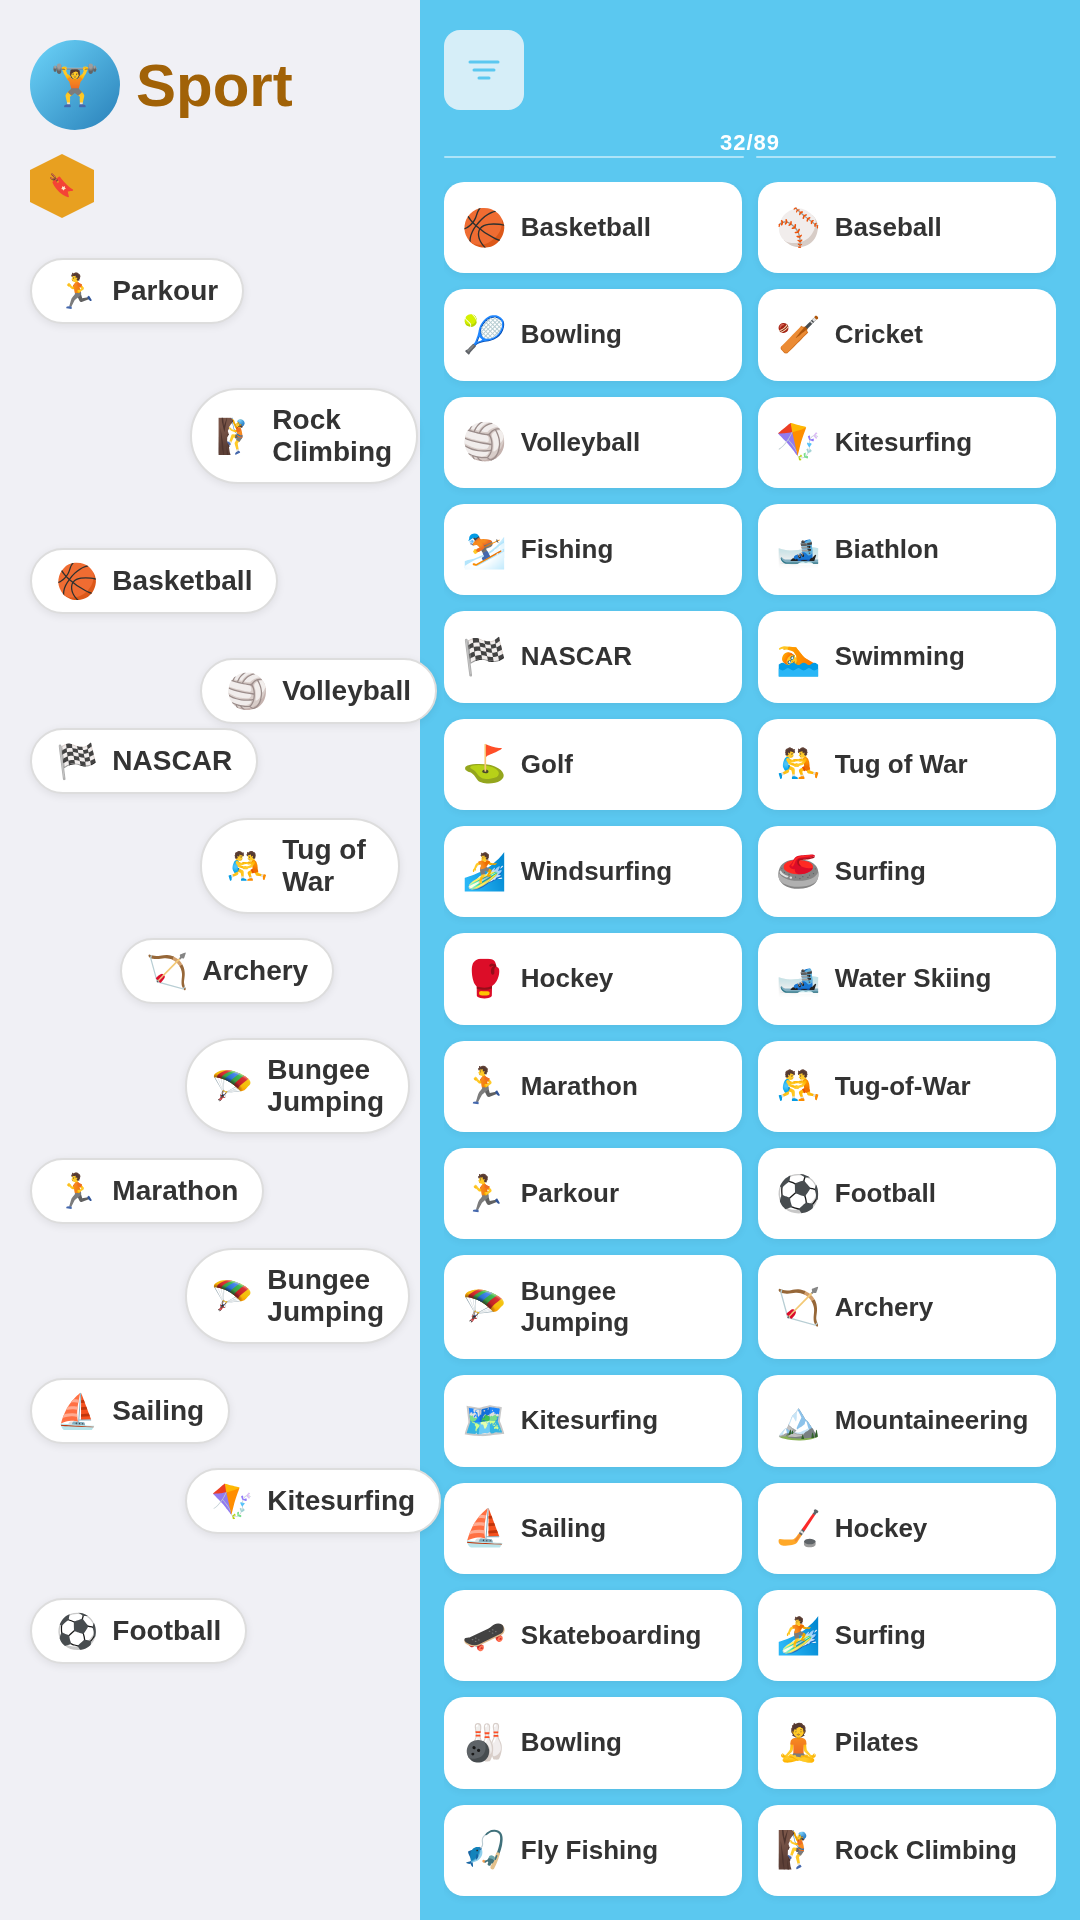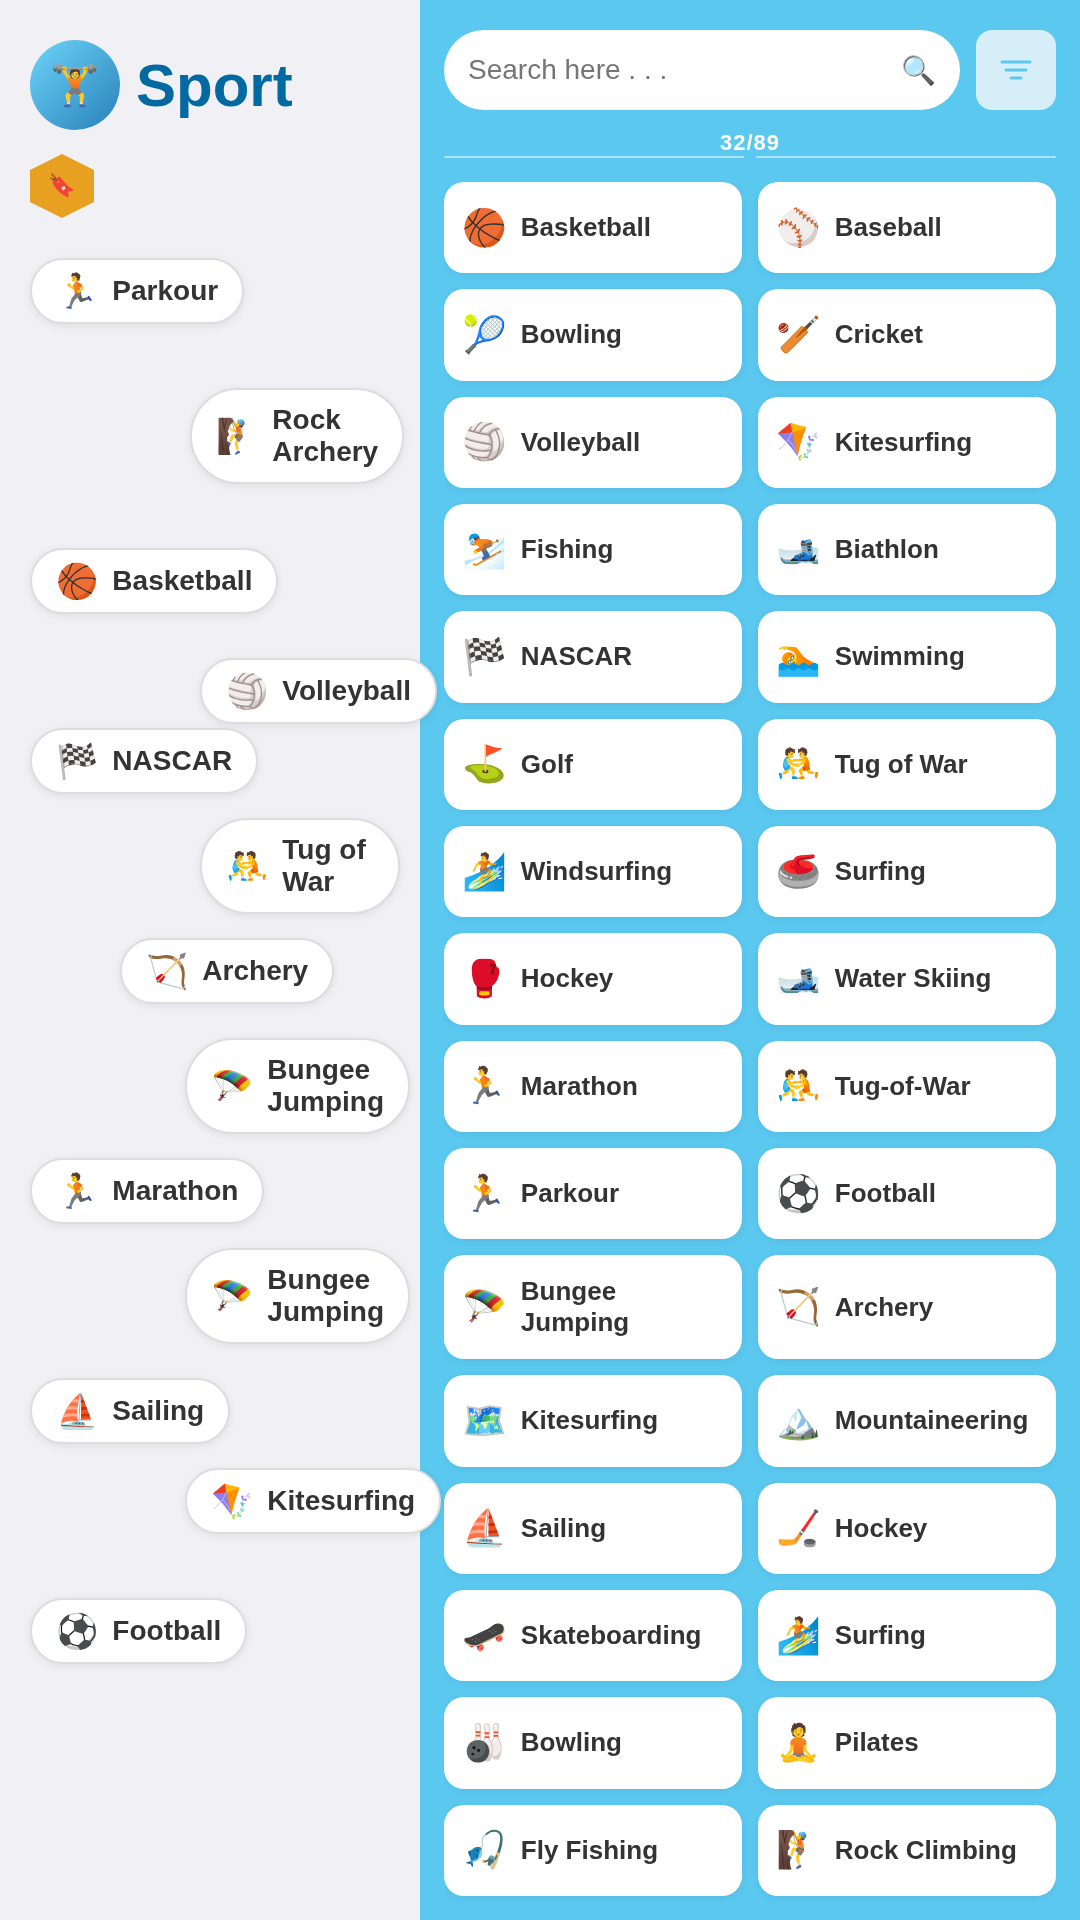--- a/index.html
+++ b/index.html
@@ -36,21 +36,21 @@
       display: flex;
       align-items: center;
       justify-content: center;
       font-size: 40px;
       flex-shrink: 0;
     }
 
     .sport-title {
       font-size: 60px;
       font-weight: 800;
-      color: #0369a1;
+      color: #a16207;
     }
 
     .progress-bar-container {
       display: flex;
       align-items: center;
       gap: 12px;
       margin-bottom: 40px;
     }
 
     .progress-hexagon {
@@ -253,21 +253,21 @@
 
   <div class="left-items">
 
   <div class="sport-chip" style="top: 0px; left: 0px;">
         <span class="chip-icon">🏃</span>
         <span style="white-space: pre-line;">Parkour</span>
       </div>
       <div class="sport-chip" style="top: 130px; left: 160px;">
         <span class="chip-icon">🧗</span>
         <span style="white-space: pre-line;">Rock
-Archery</span>
+Climbing</span>
       </div>
       <div class="sport-chip" style="top: 290px; left: 0px;">
         <span class="chip-icon">🏀</span>
         <span style="white-space: pre-line;">Basketball</span>
       </div>
       <div class="sport-chip" style="top: 400px; left: 170px;">
         <span class="chip-icon">🏐</span>
         <span style="white-space: pre-line;">Volleyball</span>
       </div>
       <div class="sport-chip" style="top: 470px; left: 0px;">
@@ -306,24 +306,20 @@
       </div>
       <div class="sport-chip" style="top: 1340px; left: 0px;">
         <span class="chip-icon">⚽</span>
         <span style="white-space: pre-line;">Football</span>
       </div>
     </div>
 </div>
 
 <div class="right-panel">
   <div class="search-bar-row">
-    <div class="search-input-wrap">
-      <input type="text" placeholder="Search here . . ." style="">
-      <button class="search-icon-btn">🔍</button>
-    </div>
     <button class="filter-btn">
       <svg width="36" height="36" viewBox="0 0 36 36" fill="none" xmlns="http://www.w3.org/2000/svg">
         <line x1="4" y1="10" x2="32" y2="10" stroke="#5bc8f0" stroke-width="3" stroke-linecap="round"></line>
         <line x1="8" y1="18" x2="28" y2="18" stroke="#5bc8f0" stroke-width="3" stroke-linecap="round"></line>
         <line x1="13" y1="26" x2="23" y2="26" stroke="#5bc8f0" stroke-width="3" stroke-linecap="round"></line>
       </svg>
     </button>
   </div>
 
   <div class="progress-label">32/89</div>

